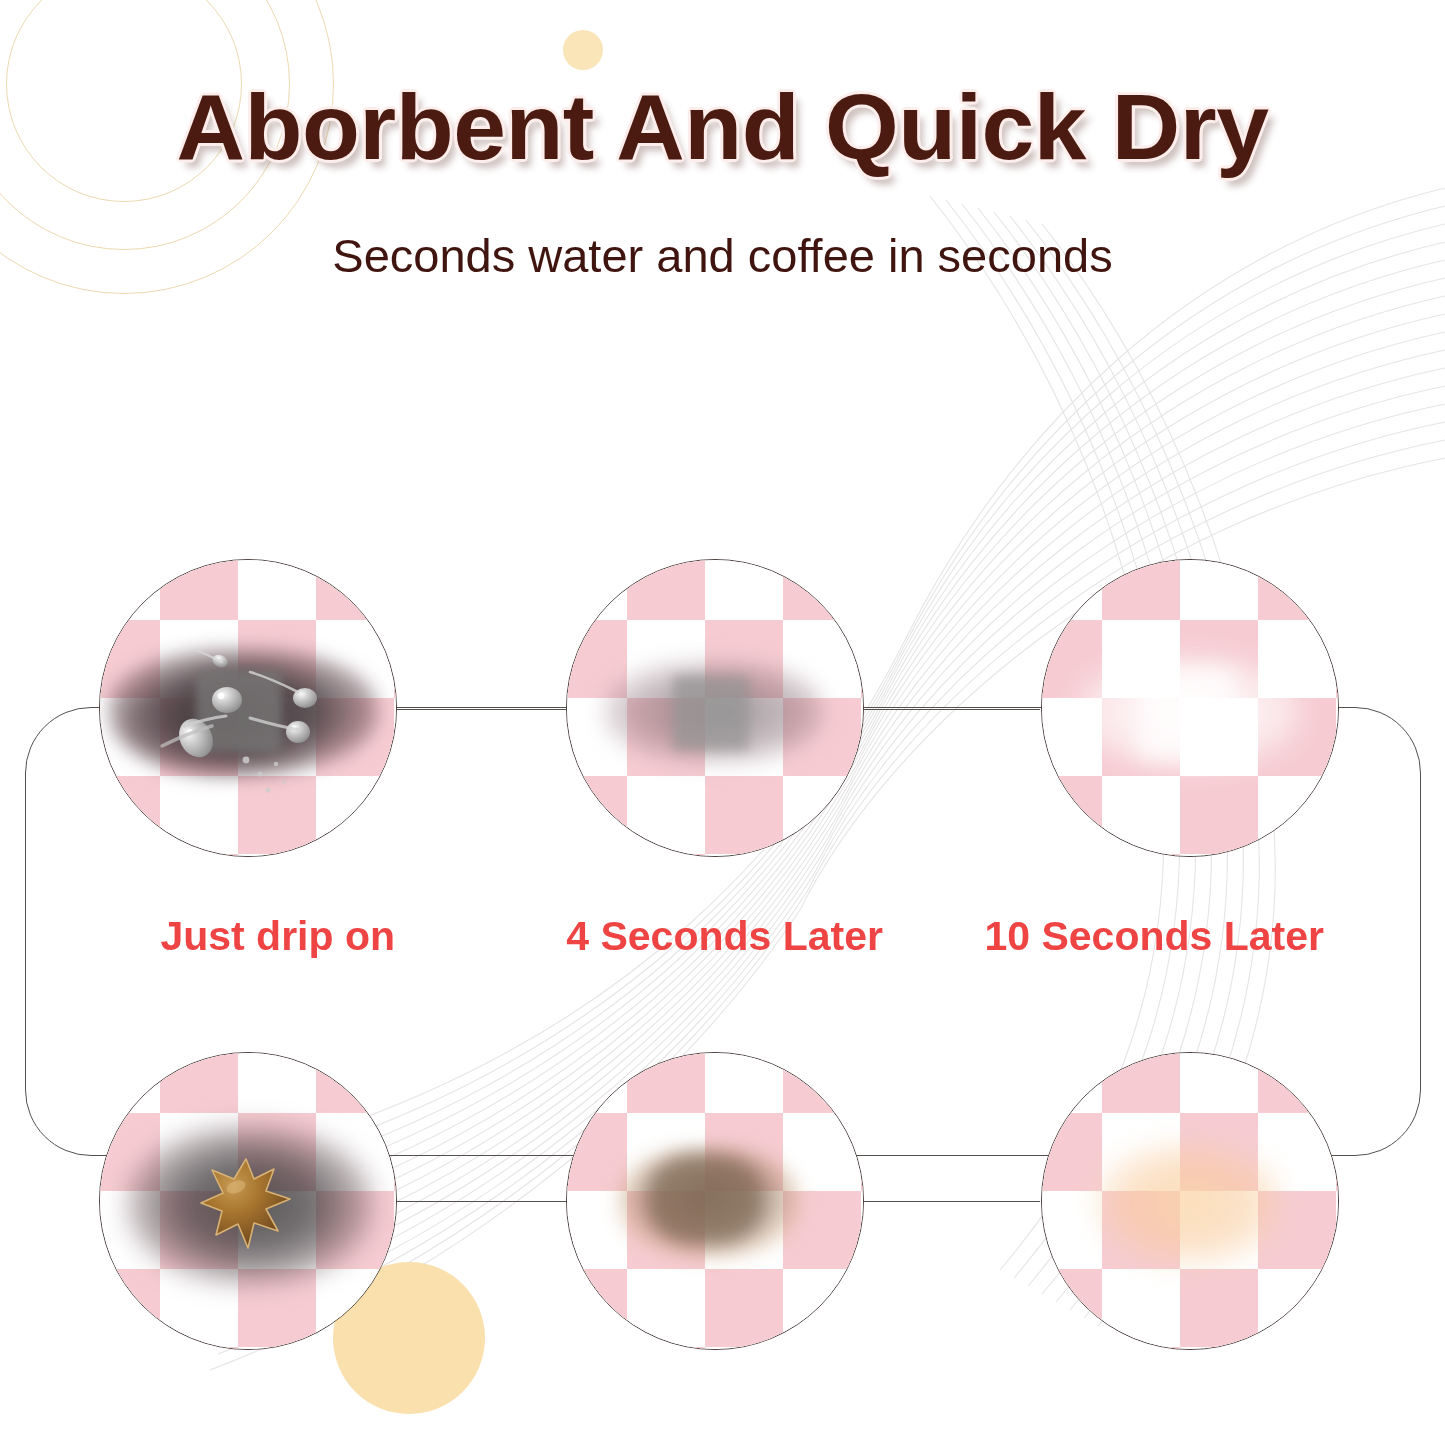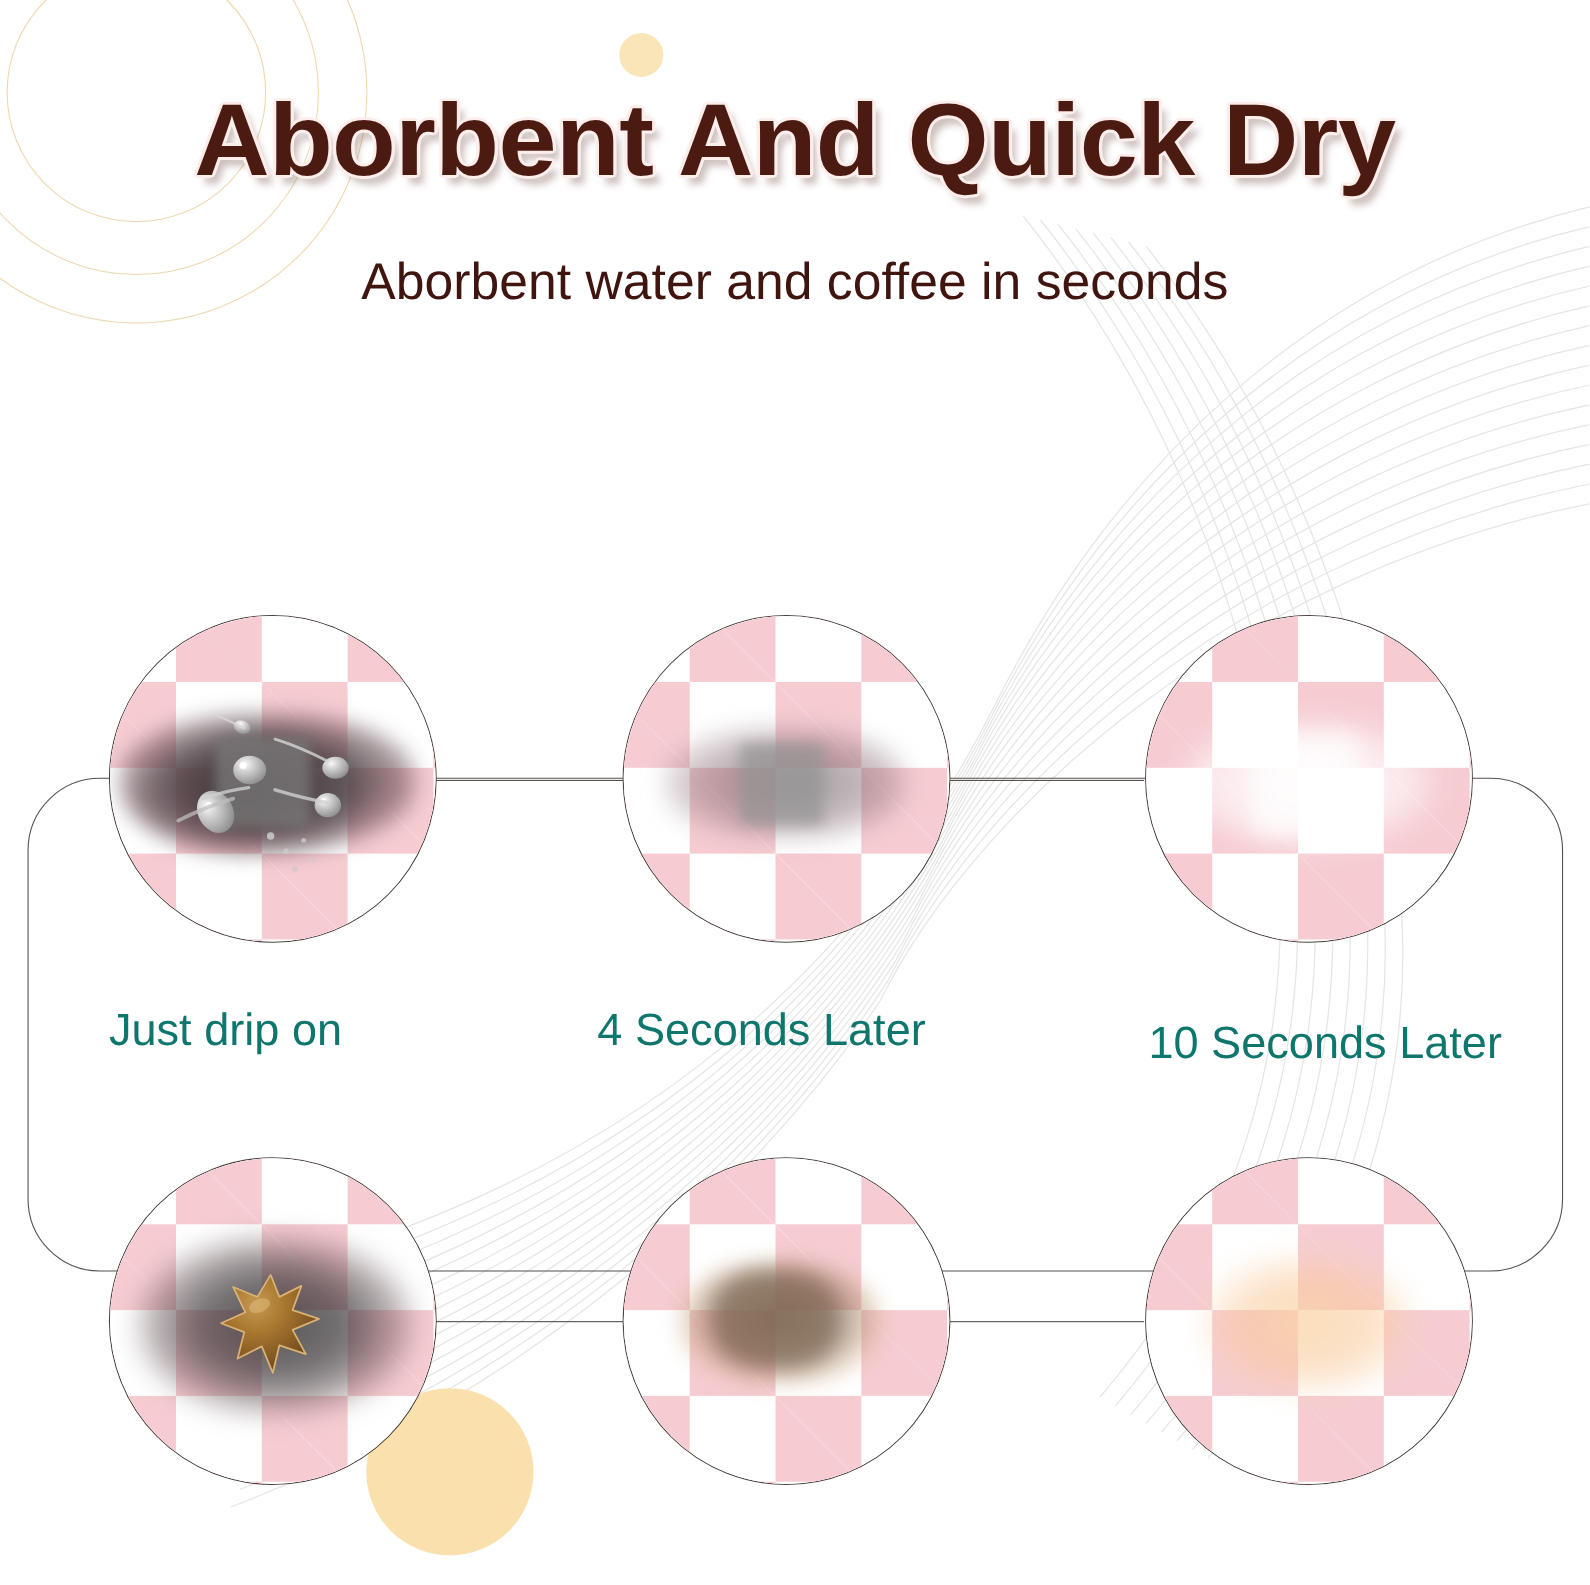--- a/index.html
+++ b/index.html
@@ -154,26 +154,26 @@
     left:52px;top:88px;width:190px;height:126px;
     background:radial-gradient(ellipse at 50% 50%,
       rgba(250,214,166,0.78) 0%, rgba(248,198,148,0.52) 44%,
       rgba(250,220,188,0.26) 72%, rgba(255,255,255,0) 100%);
     filter:blur(12px);border-radius:46%;
   }
 
   
   .step-label{
     position:absolute;top:913px;
-    font-size:41px;color:#0f766e;font-weight:normal;white-space:nowrap;
-    text-align:left;
+    font-size:41px;color:#ef4444;font-weight:bold;white-space:nowrap;
+    text-align:right;
   }
   #label-1{left:99px;width:296px;}
   #label-2{left:543px;width:340px;}
-  #label-3{left:1044px;width:380px;margin-top:12px;}
+  #label-3{left:944px;width:380px;}
 </style>
 </head>
 <body>
 
 <div class="deco-layer">
 
   <div class="corner-rings">
     <div class="ring r1"></div>
     <div class="ring r2"></div>
     <div class="ring r3"></div>
@@ -207,21 +207,21 @@
       <path d="M1010,216 C1140,380 1220,590 1240,790 C1260,990 1190,1170 1070,1310"></path>
       <path d="M1026,220 C1156,384 1236,596 1256,796 C1276,996 1204,1178 1084,1318"></path>
       <path d="M1042,224 C1172,388 1252,602 1272,802 C1292,1002 1218,1186 1098,1326"></path>
     </g>
   </svg>
 
   <div class="dot-yellow big"></div>
 </div>
 
 <div class="title">Aborbent And Quick Dry</div>
-<div class="subtitle">Aborbent water and coffee in seconds</div>
+<div class="subtitle">Seconds water and coffee in seconds</div>
 
 <div class="frame"></div>
 <div class="connector c-t1"></div>
 <div class="connector c-t2"></div>
 <div class="connector c-b1"></div>
 <div class="connector c-b2"></div>
 
 <div class="shot" id="shot-water-1">
   <div class="check"></div>
   <div class="stain wet-dark"></div>

